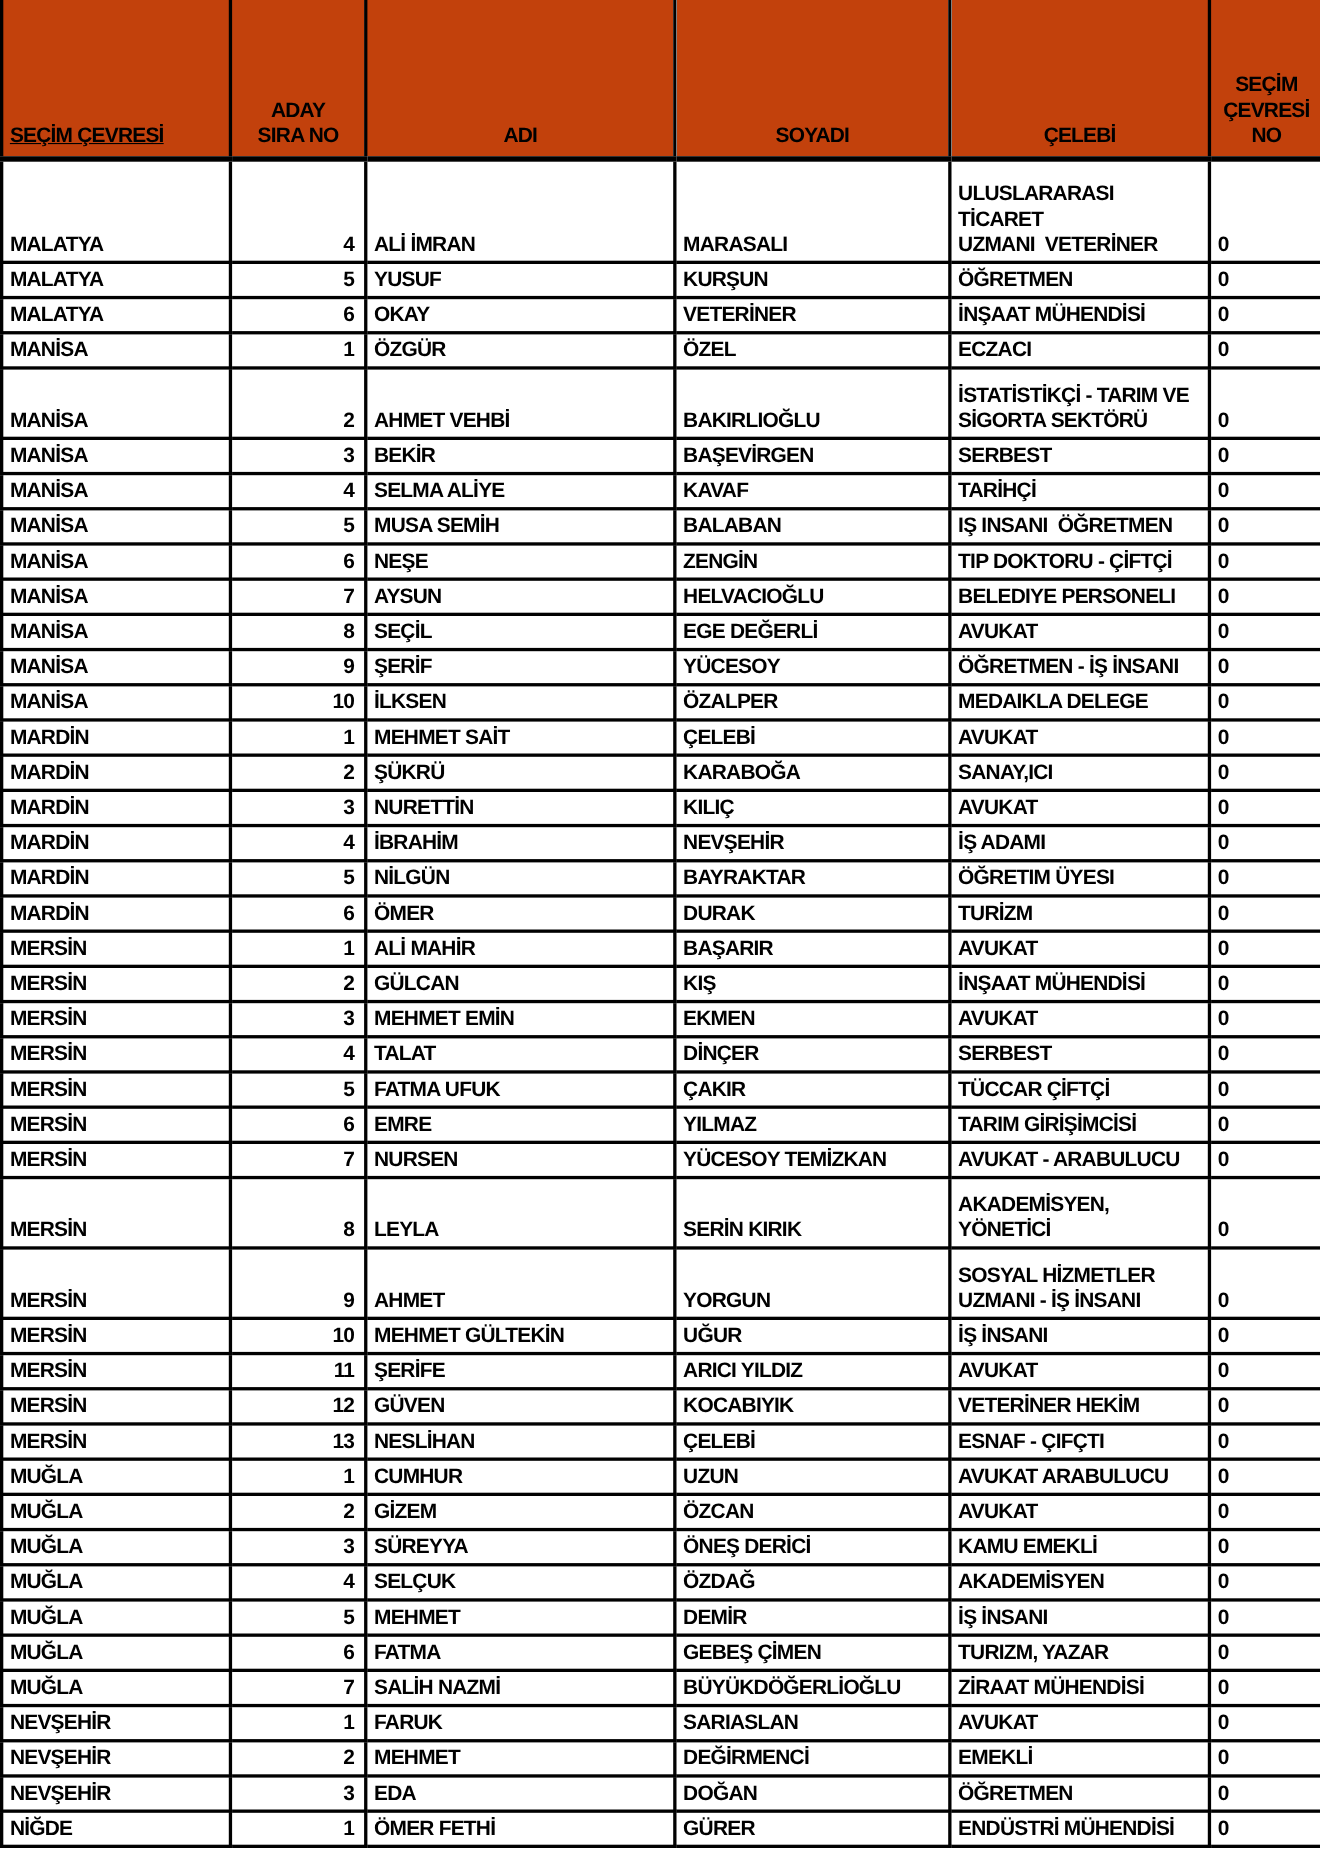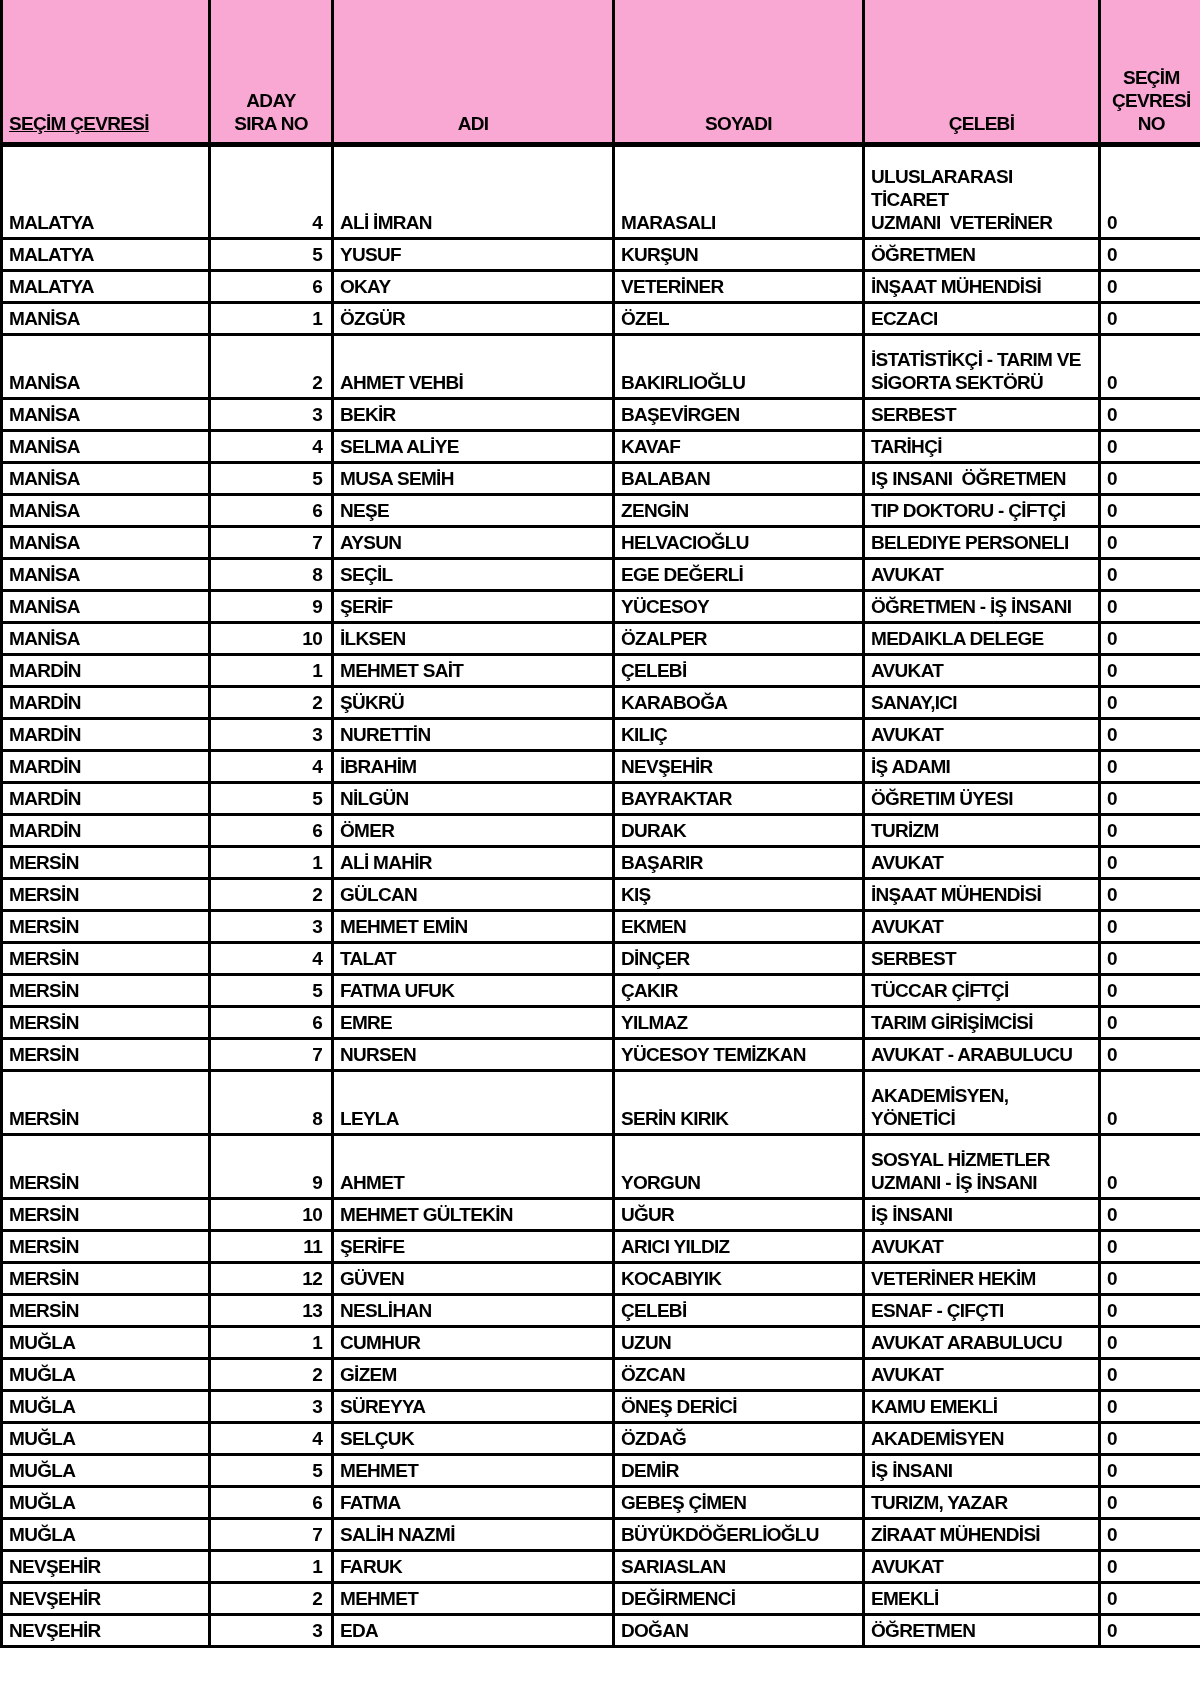--- a/index.html
+++ b/index.html
@@ -24,21 +24,21 @@
   th,td{
     border:3px solid #000;
     vertical-align:bottom;
     padding:0 6px 3px 6px;
     white-space:pre-wrap;
     overflow:hidden;
     text-align:left;
   }
   thead tr{height:144px;}
   thead th{
-    background:#f9a8d4;
+    background:#c2410c;
     border-top:0;
     border-bottom-width:5px;
     text-align:center;
     padding-bottom:7px;
   }
   thead th.c0{text-align:left;text-decoration:underline;}
   td.c1{text-align:right;padding-right:9px;}
   tr.r32{height:32px;}
   tr.r64{height:64px;}
   tr.r94{height:94px;}
@@ -404,15 +404,23 @@
           <td class="c5 last">0</td>
         </tr>
         <tr class="r32">
           <td class="c0">NEVŞEHİR</td>
           <td class="c1">3</td>
           <td class="c2">EDA</td>
           <td class="c3">DOĞAN</td>
           <td class="c4">ÖĞRETMEN</td>
           <td class="c5 last">0</td>
         </tr>
+        <tr class="r32">
+          <td class="c0">NİĞDE</td>
+          <td class="c1">1</td>
+          <td class="c2">ÖMER FETHİ</td>
+          <td class="c3">GÜRER</td>
+          <td class="c4">ENDÜSTRİ MÜHENDİSİ</td>
+          <td class="c5 last">0</td>
+        </tr>
       </tbody>
   </table>
 </div>
 
 </body></html>

